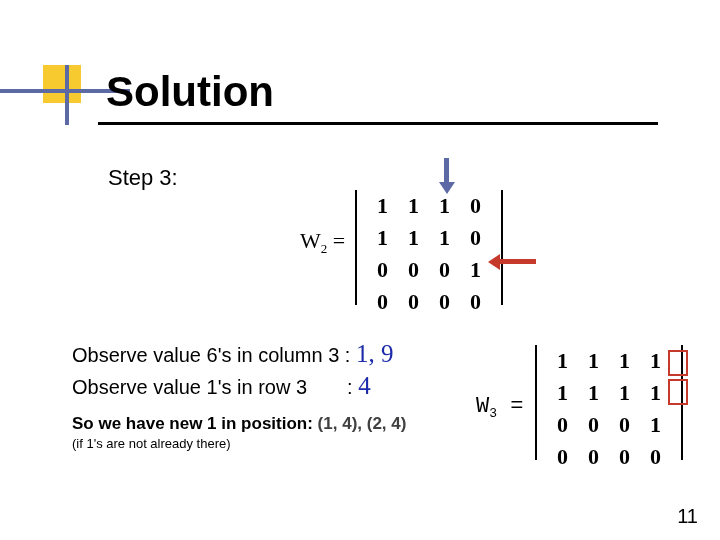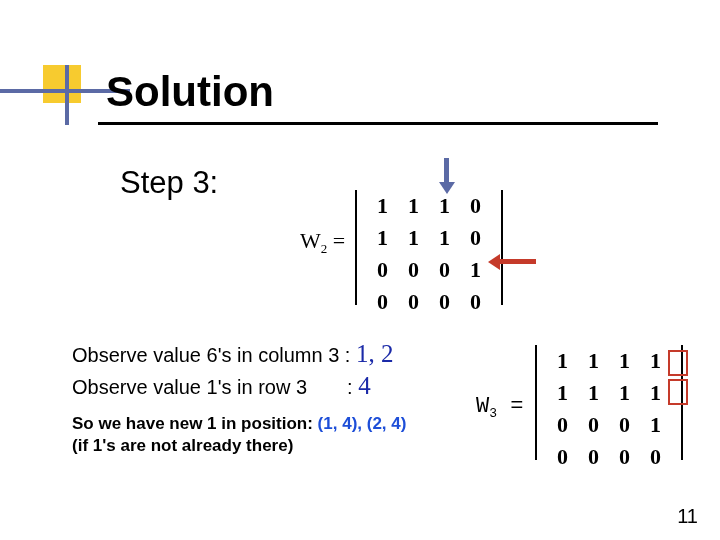--- a/index.html
+++ b/index.html
@@ -6,21 +6,21 @@
   html, body { width: 720px; height: 540px; background: #fff; font-family: Verdana, Geneva, sans-serif; color: #000; position: relative; overflow: hidden; }
 
   .decor-area { position: absolute; left: 0; top: 65px; width: 120px; height: 65px; }
   .yellow-block { position: absolute; left: 43px; top: 0; width: 38px; height: 38px; background: #f7cb2f; }
   .blue-h { position: absolute; left: 0; top: 24px; width: 130px; height: 4px; background: #5b6aa5; }
   .blue-v { position: absolute; left: 65px; top: 0; width: 4px; height: 60px; background: #5b6aa5; }
 
   .title { position: absolute; left: 106px; top: 68px; font-size: 42px; font-weight: bold; font-family: Liberation Sans, sans-serif; }
   .title-rule { position: absolute; left: 98px; top: 122px; width: 560px; height: 3px; background: #000; }
 
-  .step { position: absolute; left: 108px; top: 165px; font-size: 31px; margin-left: 12px; }
+  .step { position: absolute; left: 108px; top: 165px; font-size: 22px; }
 
   .w2-label { position: absolute; left: 300px; top: 228px; font-family: Liberation Serif, serif; font-size: 22px; }
   .sub { font-size: 13px; vertical-align: sub; }
 
   .matrix { position: absolute; font-family: 'Times New Roman', serif; font-size: 22px; }
   .matrix .bar-l, .matrix .bar-r { position: absolute; top: 0; width: 2px; background: #000; height: 100%; }
   .matrix .bar-l { left: 0; }
   .matrix .bar-r { right: 0; }
   .matrix table { border-collapse: collapse; margin: 0 12px; }
   .matrix td { padding: 3px 10px; text-align: center; font-weight: bold; }
@@ -35,22 +35,22 @@
   .arrow-left { position: absolute; left: 488px; top: 254px; width: 48px; height: 14px; }
   .arrow-left .shaft { position: absolute; left: 12px; top: 5px; width: 36px; height: 5px; background: #c53a2a; }
   .arrow-left .head { position: absolute; left: 0; top: 0; width: 0; height: 0; border-top: 8px solid transparent; border-bottom: 8px solid transparent; border-right: 12px solid #c53a2a; }
 
   .obs1 { position: absolute; left: 72px; top: 340px; font-size: 20px; }
   .obs2 { position: absolute; left: 72px; top: 372px; font-size: 20px; }
   .obs-val { color: #1b2aa8; font-size: 25px; font-family: 'Times New Roman', serif; }
   .obs2 .colon { margin-left: 40px; }
 
   .conc1 { position: absolute; left: 72px; top: 414px; font-size: 17px; font-weight: bold; }
-  .conc2 { position: absolute; left: 72px; top: 436px; font-size: 17px; font-weight: bold; text-align: center; }
-  .red { color: #1d4ed8; }
+  .conc2 { position: absolute; left: 72px; top: 436px; font-size: 13px; font-weight: normal; text-align: center; }
+  .red { color: #404040; }
 
   .w3-label { position: absolute; left: 476px; top: 394px; font-family: Liberation Mono, monospace; font-size: 22px; }
 
   .red-box { position: absolute; border: 2px solid #c53a2a; }
   #rbox1 { left: 668px; top: 350px; width: 20px; height: 26px; }
   #rbox2 { left: 668px; top: 379px; width: 20px; height: 26px; }
 
   .pagenum { position: absolute; right: 22px; bottom: 12px; font-size: 20px; }
 </style>
 </head>
@@ -107,21 +107,21 @@
 <div class="arrow-down">
   <div class="shaft"></div>
     <div class="head"></div>
 </div>
 <div class="arrow-left">
   <div class="head"></div>
     <div class="shaft"></div>
 </div>
 
 <div class="obs1">
-  <span>Observe value 6's in column 3 : </span><span class="obs-val">1, 2</span>
+  <span>Observe value 6's in column 3 : </span><span class="obs-val">1, 9</span>
 </div>
 <div class="obs2">
   <span>Observe value 1's in row 3</span><span class="colon">: </span><span class="obs-val">4</span>
 </div>
 
 <div class="conc1">
   <span>So we have new 1 in position: </span><span class="red">(1, 4), (2, 4)</span>
 </div>
 <div class="conc2">(if 1's are not already there)</div>
 

